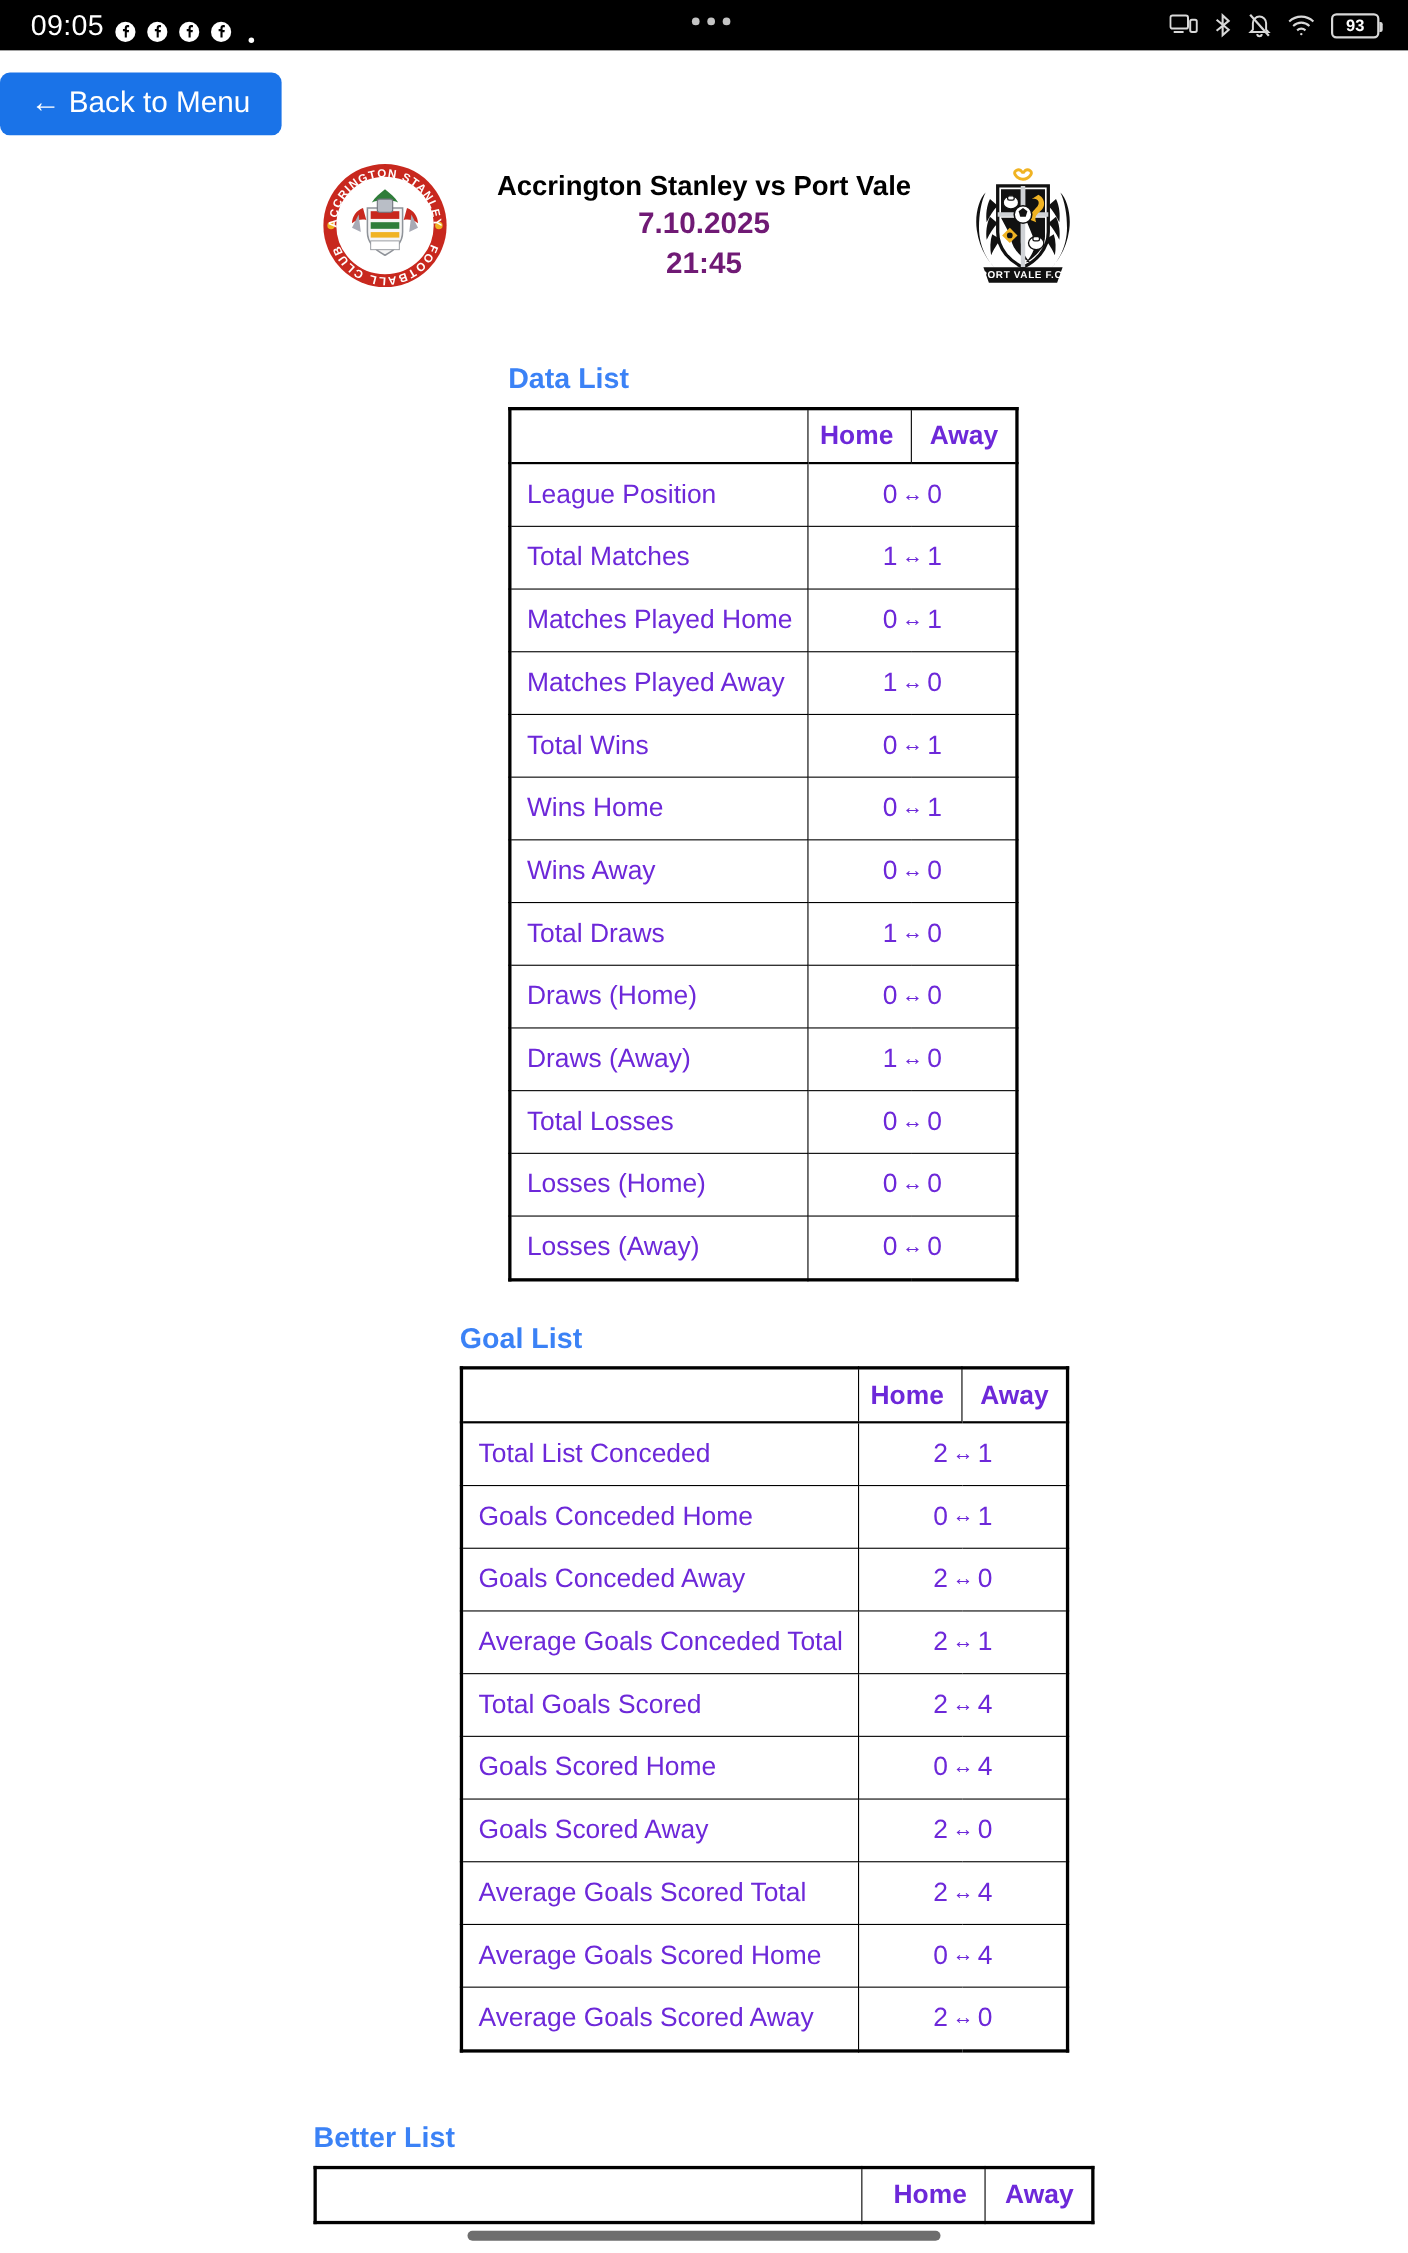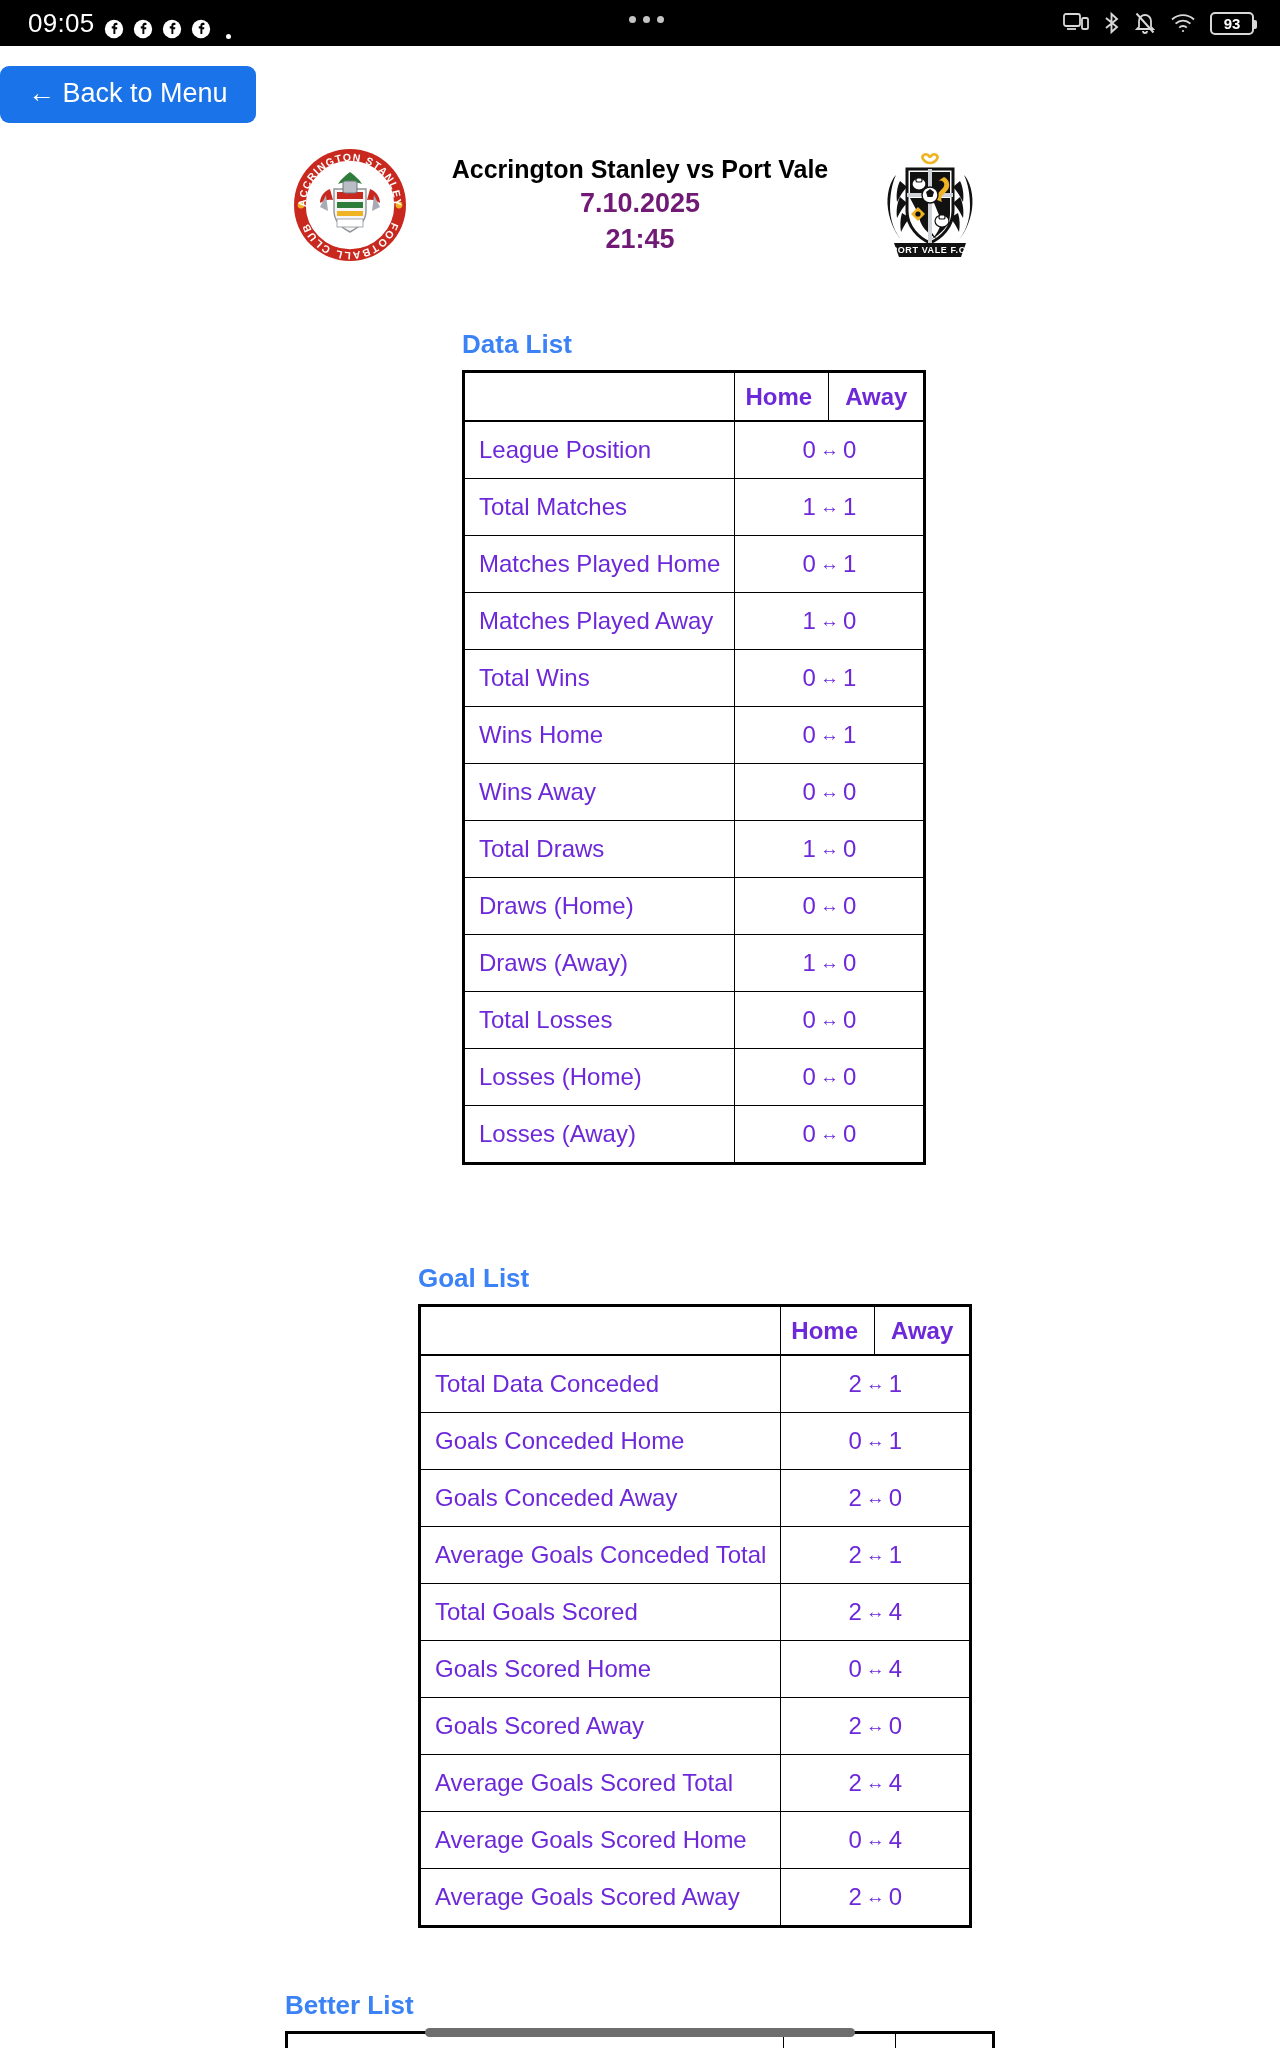--- a/index.html
+++ b/index.html
@@ -152,21 +152,21 @@
   
   .section { margin-top: 0; }
   .section-title {
     font-size: 26px;
     font-weight: 700;
     color: #3b82f6;
     margin-bottom: 10px;
   }
 
   .sec-data { margin-top: 64px; padding-left: 462px; }
-  .sec-goal { margin-top: 98px; padding-left: 418px; }
+  .sec-goal { margin-top: 36px; padding-left: 418px; }
   .sec-better { margin-top: 62px; padding-left: 285px; }
 
   table.stat {
     border-collapse: collapse;
     border: 3px solid #000000;
     background: #ffffff;
   }
   table.stat th, table.stat td {
     border: 1px solid #000000;
     font-size: 24px;
@@ -440,21 +440,21 @@
       <table class="stat goal-table">
         <thead>
           <tr>
             <th class="th-blank"></th>
             <th class="th-home">Home</th>
             <th class="th-away">Away</th>
           </tr>
         </thead>
         <tbody>
             <tr>
-              <td class="lbl">Total Data Conceded</td>
+              <td class="lbl">Total List Conceded</td>
               <td class="val" colspan="2"><span>2</span><span class="arrow">↔</span><span>1</span></td>
             </tr>
             <tr>
               <td class="lbl">Goals Conceded Home</td>
               <td class="val" colspan="2"><span>0</span><span class="arrow">↔</span><span>1</span></td>
             </tr>
             <tr>
               <td class="lbl">Goals Conceded Away</td>
               <td class="val" colspan="2"><span>2</span><span class="arrow">↔</span><span>0</span></td>
             </tr>

